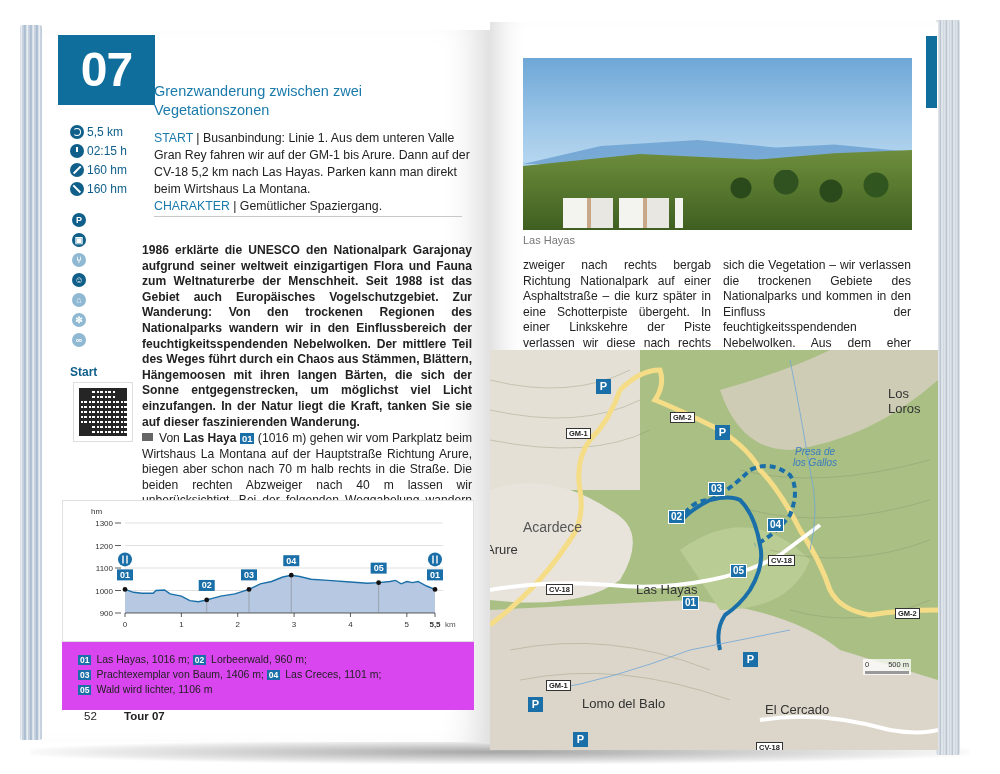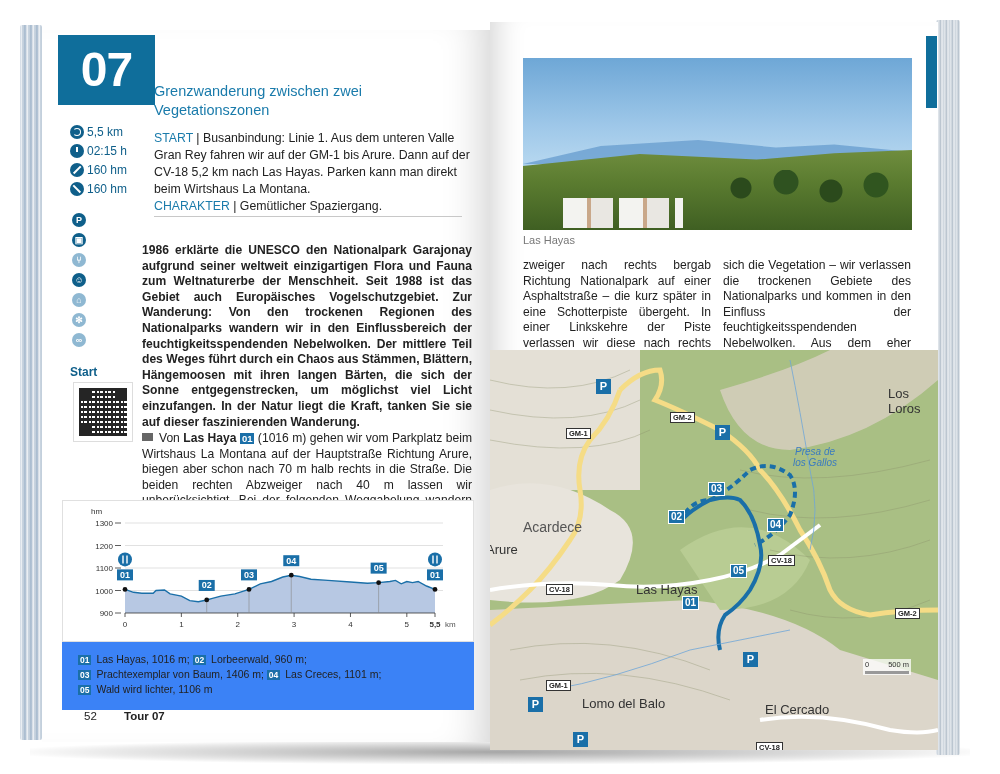--- a/index.html
+++ b/index.html
@@ -50,21 +50,21 @@
       linear-gradient(#000,#000) 0 100%/12px 12px no-repeat,
       repeating-linear-gradient(90deg, #000 0 2px, #fff 2px 4px, #000 4px 5px, #fff 5px 8px),
       repeating-linear-gradient(0deg, #000 0 3px, #fff 3px 5px);
     background-blend-mode: normal, normal, normal, multiply, normal; opacity: 0.85; }
 
   .intro { position: absolute; left: 100px; top: 213px; width: 330px; font-size: 12.1px; line-height: 15.6px; font-weight: bold; color: #222; text-align: justify; }
   .body-text { position: absolute; left: 100px; top: 401px; width: 330px; font-size: 12.1px; line-height: 15.6px; color: #222; text-align: justify; }
   .play-ic { display: inline-block; width: 11px; height: 8px; background: #666; margin-right: 6px; position: relative; top: -1px; }
   .badge { display: inline-block; background: #1a6fa8; color: #fff; font-size: 9.5px; font-weight: bold; padding: 0 2px; line-height: 11px; }
 
-  .profile-box { position: absolute; left: 20px; top: 470px; width: 412px; height: 210px; background: #3b82f6; }
+  .profile-box { position: absolute; left: 20px; top: 470px; width: 412px; height: 210px; background: #d946ef; }
   .profile-inner { position: absolute; left: 0; top: 0; width: 412px; height: 142px; background: #fff; border: 1px solid #e0e0e0; }
   .profile-inner svg { position: absolute; left: 0; top: 0; }
   .legend { position: absolute; left: 16px; top: 152px; font-size: 10.5px; line-height: 15px; color: #222; }
   .legend .badge { font-size: 8.5px; line-height: 10px; margin-right: 2px; }
 
   .footer { position: absolute; left: 24px; top: 680px; font-size: 11.5px; color: #222; padding-left: 18px; }
   .footer .num { display: inline-block; width: 40px; }
   .footer .tour { font-weight: bold; }
 
   

